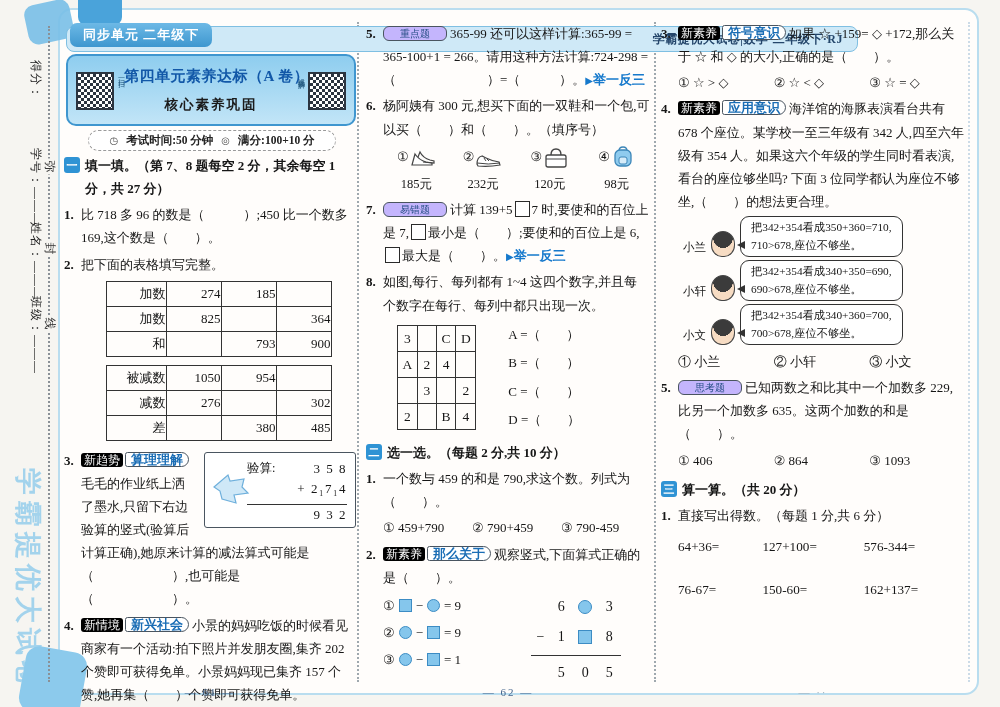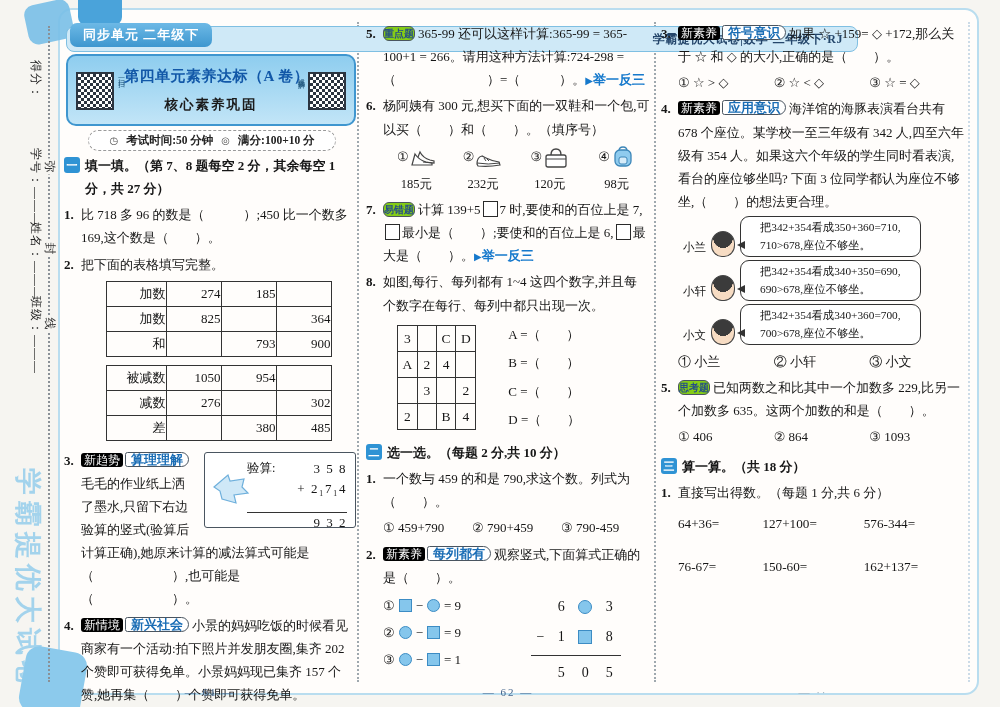--- a/index.html
+++ b/index.html
@@ -34,28 +34,28 @@
 .col3{left:661px;top:22px;width:304px}
 .sechead{position:relative;padding-left:21px;font-weight:700;margin-bottom:3px}
 .marker{position:absolute;left:0;top:3px;width:16px;height:16px;background:#2f93d4;color:#fff;border-radius:3px;font-size:11px;line-height:16px;text-align:center}
 .item{position:relative;padding-left:17px;margin-bottom:3px}
 .ino{position:absolute;left:0;top:0;font-weight:700}
 .dtable{border-collapse:collapse;margin:5px auto 8px}
 .dtable td{border:1.3px solid #333;width:55px;height:25px;text-align:right;font-size:13px}
 .dtable td:first-child{width:60px}
 .badge-s{display:inline-block;background:#000000;color:#fff;font-size:12px;line-height:14px;padding:0 3px;border-radius:3px;margin-right:2px;vertical-align:1px}
 .badge-o{display:inline-block;border:1px solid #4a5560;color:#1a6db5;font-size:13px;line-height:13px;padding:0 5px;border-radius:3px 9px 9px 3px;background:#fff;margin-right:3px;vertical-align:1px;font-weight:700}
-.badge-r{display:inline-block;border:1px solid #4a5560;color:#274f86;font-size:10px;line-height:13px;padding:0 0;border-radius:6px;background:#84cc16;margin-right:3px;vertical-align:1px;font-weight:700}
+.badge-r{display:inline-block;border:1px solid #4a5560;color:#274f86;font-size:10px;line-height:13px;padding:0 16px;border-radius:6px;background:#c4b5fd;margin-right:3px;vertical-align:1px;font-weight:400}
 .chkbox{float:right;width:152px;height:76px;border:1.5px solid #4a5560;border-radius:3px;margin:3px 0 3px 8px;position:relative;background:#fff}
 .blot{position:absolute;left:5px;top:18px}
 .chkcol{position:absolute;right:8px;top:6px;width:100px;font-size:13px}
 .chkr{text-align:right;letter-spacing:1.5px;line-height:1.55}
 .chkr1{display:flex;justify-content:space-between;letter-spacing:1.5px;line-height:1.55}
 .chklab{letter-spacing:0;font-size:12.5px}
-.chk2{border-bottom:1.5px solid #333;padding-bottom:13px}
+.chk2{border-bottom:1.5px solid #333;padding-bottom:5px}
 .la{color:#1679cc;font-weight:700;white-space:nowrap}
 .tri{font-size:10px}
 .prodrow{display:flex;margin:4px 0 6px}
 .prod{flex:1;text-align:center}
 .pno{font-size:13px;vertical-align:8px;margin-right:1px}
 .pprice{font-size:12.5px;line-height:1.3}
 .blankbox{display:inline-block;width:15px;height:16px;border:1.3px solid #2a2a2a;background:#fff;vertical-align:-3px;margin:0 2px}
 .row8{display:flex;align-items:center;margin:4px 0 6px}
 .grid4{border-collapse:collapse;margin-left:14px}
 .grid4 td{border:1.3px solid #333;width:26px;height:26px;text-align:center;font-size:13.5px}
@@ -68,21 +68,21 @@
 .eqrow{display:flex;align-items:center;height:27px;gap:4px;font-size:13px}
 .shp{display:inline-block;width:13px;height:13px;background:#85c6ec;border:1.3px solid #3c8cc4}
 .ci{border-radius:50%}
 .vert{flex:1;padding-top:3px}
 .vgrid{display:grid;grid-template-columns:18px 24px 24px 24px;justify-items:center;align-items:center;row-gap:5px;font-size:14px}
 .vline{grid-column:1/5;justify-self:stretch;border-top:1.5px solid #333}
 .vshp{width:14px;height:14px}
 .spk{display:flex;align-items:flex-end;margin:3px 0 3px 22px;gap:5px}
 .spkname{font-size:11.5px}
 .avatar{width:24px;height:26px;border-radius:50% 50% 45% 45%;background:radial-gradient(circle at 50% 26%,#3b3b3b 0 46%,#f7dcc3 47%);border:1px solid #444;flex:none}
-.bubble{position:relative;border:1.4px solid #333;border-radius:9px;padding:2px 19px;font-size:11.3px;line-height:1.55;background:#fff}
+.bubble{position:relative;border:1.4px solid #333;border-radius:9px;padding:2px 10px;font-size:11.3px;line-height:1.55;background:#fff}
 .bubble:before{content:"";position:absolute;left:-8px;bottom:7px;border:4px solid transparent;border-right:8px solid #333}
 .exprgrid{display:grid;grid-template-columns:1fr 1.2fr 1.2fr;row-gap:20px;padding-left:17px;margin-top:8px;font-size:13.2px}
 .pgft{position:absolute;bottom:9px;font-size:11px;color:#44658c;text-align:center;letter-spacing:2px;z-index:3}
 .f1{left:64px;width:292px}.f2{left:366px;width:284px}.f3{left:661px;width:304px;color:#9fb0bd}
 .clearfix:after{content:"";display:block;clear:both}
 </style>
 </head>
 <body>
 
 <div>
@@ -299,21 +299,21 @@
       <span class="ino">1.</span><span>一个数与 459 的和是 790,求这个数。列式为（　　）。</span>
     </div>
     <div class="optrow">
       <span>① 459+790</span>
         <span>② 790+459</span>
         <span>③ 790-459</span>
     </div>
 
     <div class="item">
       <span class="ino">2.</span>
-      <span class="badge-s">新素养</span><span class="badge-o">每列都有</span><span>观察竖式,下面算式正确的是（　　）。</span>
+      <span class="badge-s">新素养</span><span class="badge-o">那么关于</span><span>观察竖式,下面算式正确的是（　　）。</span>
     </div>
     <div class="i2wrap">
       <div class="eqs">
         <div class="eqrow">
             <span>①</span>
             <span class="shp"></span>
             <span>−</span>
             <span class="shp ci"></span>
             <span>= 9</span>
           </div>
@@ -402,21 +402,21 @@
       <span class="ino">5.</span>
       <span class="badge-r">思考题</span><span>已知两数之和比其中一个加数多 229,比另一个加数多 635。这两个加数的和是（　　）。</span>
     </div>
     <div class="optrow">
       <span>① 406</span>
         <span>② 864</span>
         <span>③ 1093</span>
     </div>
 
     <div class="sechead" style="margin-top:6px">
-      <span class="marker">三</span><span>算一算。</span><span>（共 18 分）</span>
+      <span class="marker">三</span><span>算一算。</span><span>（共 20 分）</span>
     </div>
     <div class="item">
       <span class="ino">1.</span><span>直接写出得数。（每题 1 分,共 6 分）</span>
     </div>
     <div class="exprgrid">
       <span>64+36=</span>
       <span>127+100=</span>
       <span>576-344=</span>
       <span>76-67=</span>
       <span>150-60=</span>

